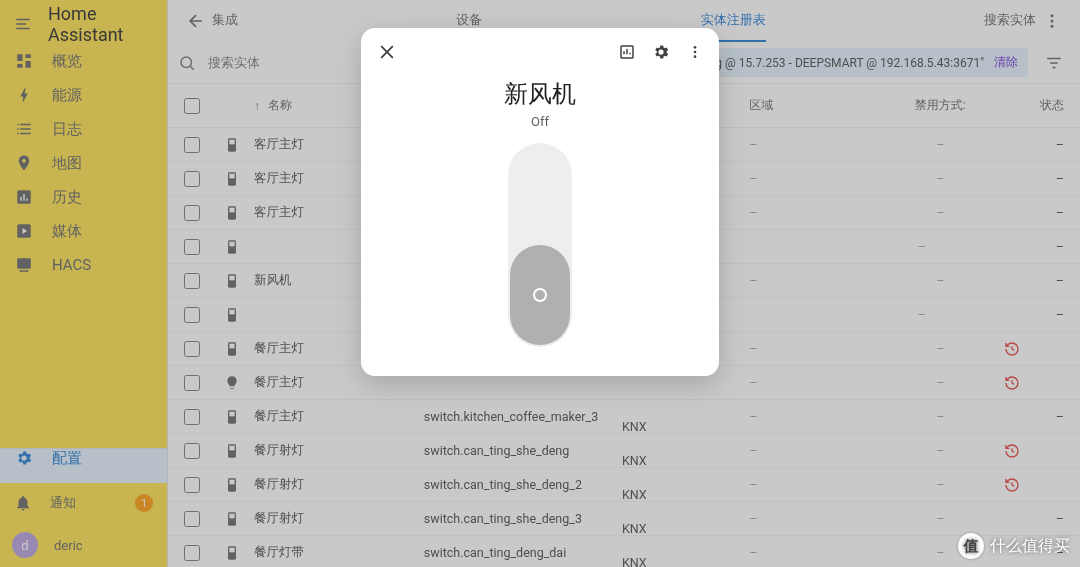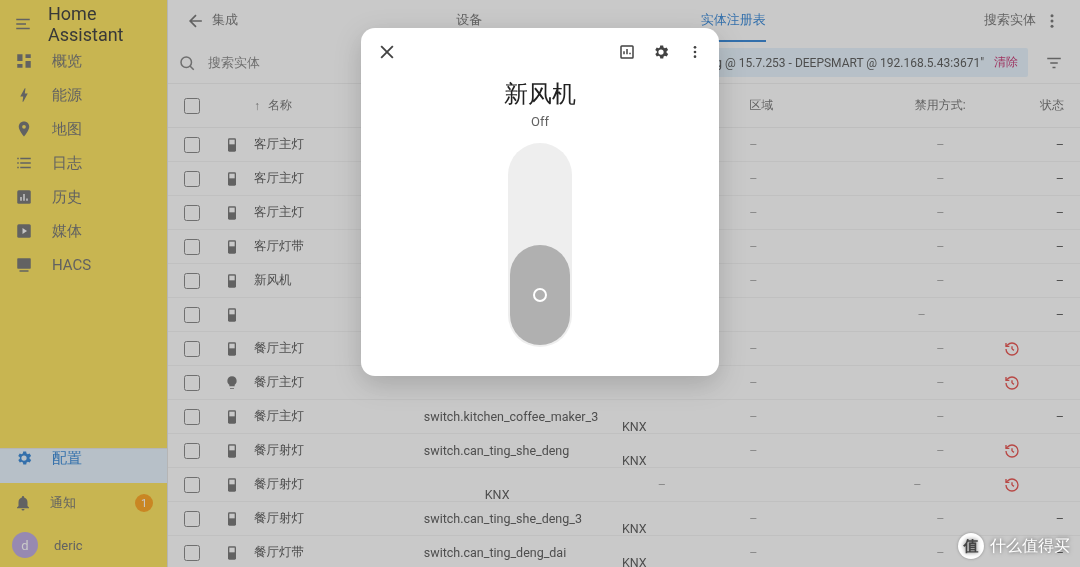--- a/index.html
+++ b/index.html
@@ -24,21 +24,21 @@
     .back-btn { width: 32px; height: 32px; display: flex; align-items: center; justify-content: center; color: #616161; cursor: pointer; }
     .tabs { flex: 1; display: flex; justify-content: space-between; gap: 44px; height: 100%; align-items: center; }
     .tab { font-size: 13px; color: #616161; height: 100%; display: flex; align-items: center; border-bottom: 2px solid transparent; cursor: pointer; }
     .tab.active { color: #1976d2; border-bottom-color: #1976d2; }
     .top-more { width: 32px; display: flex; justify-content: center; color: #616161; cursor: pointer; }
     
     .search-row { display: flex; align-items: center; height: 42px; padding: 0 10px; gap: 10px; border-bottom: 1px solid #eee; }
     .search-icon { color: #757575; width: 20px; }
     .search-input { flex: 1; border: none; outline: none; font-size: 13px; color: #424242; background: transparent; }
     .info-pill { background: #e3f2fd; border-radius: 2px; padding: 6px 10px; display: flex; align-items: center; gap: 10px; font-size: 12px; color: #424242; }
-    .info-pill .clear { color: #be185d; cursor: pointer; }
+    .info-pill .clear { color: #6d28d9; cursor: pointer; }
     .filter-btn { width: 32px; display: flex; justify-content: center; color: #616161; cursor: pointer; }
     
     .table-header { display: flex; align-items: center; height: 44px; padding: 0 16px; border-bottom: 1px solid #eee; color: #616161; font-size: 12px; }
     .col-check { width: 40px; display: flex; align-items: center; }
     .col-icon { width: 30px; }
     .col-name { flex: 1.2; display: flex; align-items: center; gap: 8px; }
     .col-entity { flex: 1.4; }
     .col-integration { flex: 0.9; margin-top: 20px; }
     .col-area { flex: 0.9; text-align: left; }
     .col-disabled { flex: 0.9; text-align: center; }
@@ -102,32 +102,32 @@
       <span class="icon">
           <svg width="18" height="18" viewBox="0 0 24 24" fill="#616161">
             <path d="M11 21h-1l1-7H7l6-11h1l-1 7h4l-6 11z"></path>
           </svg>
         </span>
       <span>能源</span>
     </div>
     <div class="sidebar-item">
       <span class="icon">
           <svg width="18" height="18" viewBox="0 0 24 24" fill="#616161">
+            <path d="M3 5h2v2H3zm4 0h14v2H7zM3 11h2v2H3zm4 0h14v2H7zM3 17h2v2H3zm4 0h14v2H7z"></path>
+          </svg>
+        </span>
+      <span>日志</span>
+    </div>
+    <div class="sidebar-item">
+      <span class="icon">
+          <svg width="18" height="18" viewBox="0 0 24 24" fill="#616161">
             <path d="M12 2C8 2 5 5 5 9c0 5 7 13 7 13s7-8 7-13c0-4-3-7-7-7zm0 9.5a2.5 2.5 0 110-5 2.5 2.5 0 010 5z"></path>
           </svg>
         </span>
       <span>地图</span>
-    </div>
-    <div class="sidebar-item">
-      <span class="icon">
-          <svg width="18" height="18" viewBox="0 0 24 24" fill="#616161">
-            <path d="M3 5h2v2H3zm4 0h14v2H7zM3 11h2v2H3zm4 0h14v2H7zM3 17h2v2H3zm4 0h14v2H7z"></path>
-          </svg>
-        </span>
-      <span>日志</span>
     </div>
     <div class="sidebar-item">
       <span class="icon">
           <svg width="18" height="18" viewBox="0 0 24 24" fill="#616161">
             <rect x="3" y="3" width="18" height="18" rx="2"></rect>
             <rect x="7" y="12" width="2" height="5" fill="#fafafa"></rect>
             <rect x="11" y="8" width="2" height="9" fill="#fafafa"></rect>
             <rect x="15" y="14" width="2" height="3" fill="#fafafa"></rect>
           </svg>
         </span>
@@ -289,21 +289,20 @@
       <div class="row">
         <div class="col-check">
           <input type="checkbox" style="">
         </div>
         <div class="col-icon">
           <svg width="16" height="16" viewBox="0 0 24 24" fill="#616161">
             <rect x="6" y="2" width="12" height="20" rx="2"></rect>
             <rect x="8" y="4" width="8" height="7" fill="#fff"></rect>
           </svg>
         </div>
-        <div class="col-name">客厅灯带</div>
         <div class="col-entity"></div>
         <div class="col-integration"></div>
         <div class="col-area">–</div>
         <div class="col-disabled">–</div>
         <div class="col-status"><span>–</span></div>
       </div>
       <div class="row">
         <div class="col-check">
           <input type="checkbox" style="">
         </div>
@@ -422,20 +421,21 @@
         <div class="col-check">
           <input type="checkbox" style="">
         </div>
         <div class="col-icon">
           <svg width="16" height="16" viewBox="0 0 24 24" fill="#616161">
             <rect x="6" y="2" width="12" height="20" rx="2"></rect>
             <rect x="8" y="4" width="8" height="7" fill="#fff"></rect>
           </svg>
         </div>
         <div class="col-name">餐厅射灯</div>
+        <div class="col-entity">switch.can_ting_she_deng_2</div>
         <div class="col-integration">KNX</div>
         <div class="col-area">–</div>
         <div class="col-disabled">–</div>
         <div class="col-status"><span class="status-restore"><svg width="16" height="16" viewBox="0 0 24 24" fill="none" stroke="#e53935" stroke-width="2">
               <path d="M3 12a9 9 0 109-9c-2.5 0-4.8 1-6.4 2.6L3 8"></path>
               <polyline points="3 3 3 8 8 8"></polyline>
               <line x1="12" y1="8" x2="12" y2="12"></line>
               <line x1="12" y1="12" x2="15" y2="14"></line>
             </svg></span></div>
       </div>

